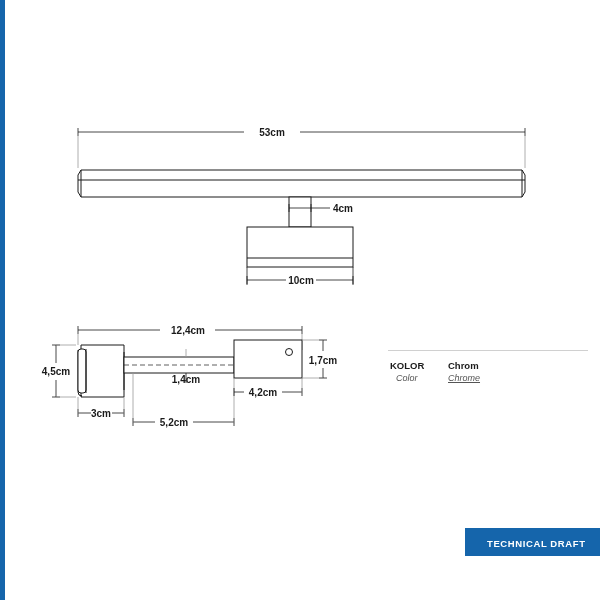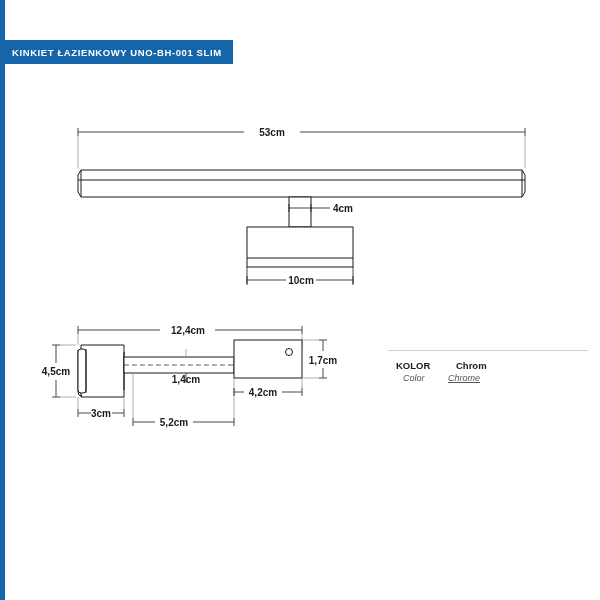--- a/index.html
+++ b/index.html
@@ -111,23 +111,20 @@
     height: 1px;
   }
 </style>
 </head>
 <body>
 
 <div class="page">
 
   <div class="left-bar"></div>
 
-  <div class="title-bar">
-    <span>KINKIET ŁAZIENKOWY UNO-BH-001 SLIM</span>
-  </div>
 
   <svg class="draw" viewBox="0 0 600 600">
     <g stroke="#1a1a1a" fill="none" stroke-width="1">
 
       <g stroke-width="0.8">
         <line x1="78" y1="132" x2="244" y2="132"></line>
         <line x1="300" y1="132" x2="525" y2="132"></line>
         <line x1="78" y1="128" x2="78" y2="136"></line>
         <line x1="525" y1="128" x2="525" y2="136"></line>
 
@@ -257,22 +254,25 @@
     <text class="dimtext" x="174" y="426" text-anchor="middle">5,2cm</text>
     <text class="dimtext" x="263" y="396" text-anchor="middle">4,2cm</text>
   </svg>
 
   <div class="spec" style="left:388px; top:318px; width:200px; height:76px;">
 
 
     <div class="spec-divider" style="left:0; top:32px; width:200px;"></div>
 
     <div style="position:absolute; left:0; top:42px; width:200px; height:30px;">
-      <div class="spec-label-main" style="position:absolute; left:8px; top:0;">KOLOR</div>
-      <div class="spec-label-sub" style="position:absolute; left:15px; top:12px;">Color</div>
-      <div class="spec-val-main" style="position:absolute; left:68px; top:0;">Chrom</div>
+      <div class="spec-label-main" style="position:absolute; left:2px; top:0;">KOLOR</div>
+      <div class="spec-label-sub" style="position:absolute; left:8px; top:12px;">Color</div>
+      <div class="spec-val-main" style="position:absolute; left:60px; top:0;">Chrom</div>
       <div class="spec-val-sub" style="position:absolute; left:60px; top:12px;text-decoration:underline;">Chrome</div>
     </div>
 
   </div>
 
+  <div class="footer-badge">
+    <span>TECHNICAL DRAFT</span>
+  </div>
 
 </div>
 
 </body></html>

